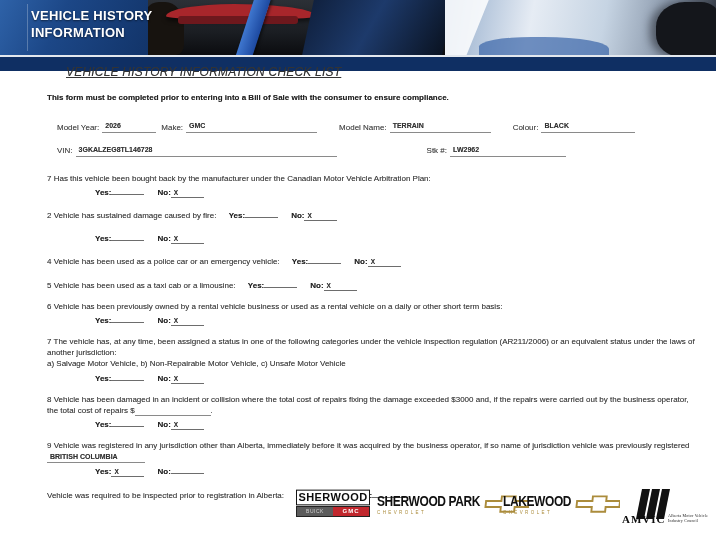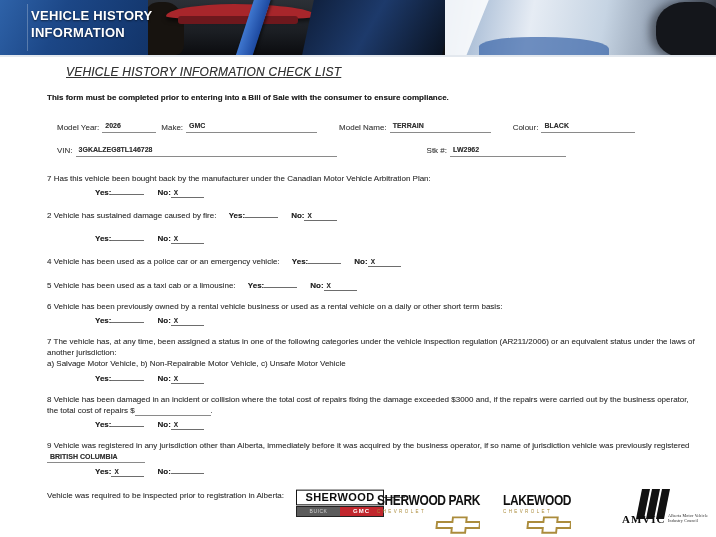--- a/index.html
+++ b/index.html
@@ -2,21 +2,21 @@
 <html><head>
 <meta charset="utf-8">
 <style>
   html,body { margin:0; padding:0; background:#ffffff; }
   .page {
     position:relative; width:716px; height:537px; background:#ffffff;
     font-family:"Liberation Sans", sans-serif; overflow:hidden;
   }
 
   
-  .banner { position:absolute; top:0; left:0; width:716px; height:55px; background:#0f2f63; overflow:hidden; }
+  .banner { position:absolute; top:0; left:0; width:716px; height:71px; background:#0f2f63; overflow:hidden; }
   .banner-left { position:absolute; left:0; top:0; width:148px; height:55px;
     background:linear-gradient(115deg,#2e62a8 0%,#1c4787 40%,#123469 100%); }
   .banner-left-line { position:absolute; left:27px; top:4px; width:1px; height:47px; background:rgba(255,255,255,.25); }
   .banner-title { position:absolute; left:31px; top:8px; color:#ffffff; font-weight:bold;
     font-size:13px; line-height:1.3; letter-spacing:.3px; text-shadow:0 1px 2px rgba(0,0,0,.55); white-space:nowrap; z-index:5; }
   .photo-mid { position:absolute; left:148px; top:0; width:297px; height:55px;
     background:linear-gradient(180deg,#2c3036 0%,#1a1d22 60%,#0b0c0f 100%); overflow:hidden; }
   .car-red { position:absolute; left:18px; top:4px; width:150px; height:15px; background:#a8262b;
     border-radius:50% 60% 30% 30% / 90% 90% 20% 20%; box-shadow:0 3px 4px rgba(0,0,0,.6); }
   .car-red-dark { position:absolute; left:30px; top:16px; width:120px; height:8px; background:#6e181d; border-radius:3px; }
@@ -53,27 +53,27 @@
   .q-ans { margin:1px 0 0 48px; white-space:nowrap; }
   .q-ans.inline { display:inline; margin:0 0 0 10px; }
   .yn { font-weight:bold; color:#242424; }
   .blank { display:inline-block; width:30px; border-bottom:1px solid #6d6d6d; font-size:6.5px; font-weight:bold;
     color:#333; padding:0 0 0 3px; margin-right:13px; height:9px; vertical-align:baseline; }
   .blank.last { margin-right:0; }
   .final { margin-top:3px; }
 
   
   .footer { position:absolute; left:0; top:487px; width:716px; height:46px; }
-  .logo1 { position:absolute; left:296px; top:3px; width:88px; }
+  .logo1 { position:absolute; left:296px; top:3px; width:74px; }
   .logo1-title { font-weight:bold; font-size:11px; letter-spacing:.4px; color:#0c0c0c; text-align:center;
     border:1.5px solid #141414; background:#fff; padding:0 1px 1px 1px; transform:scaleY(1.05); }
   .logo1-sub { display:flex; height:9px; margin-top:1px; border:1px solid #222; }
   .buick { flex:1; background:#5c5c5c; color:#d3d3d3; font-size:5px; line-height:9px; text-align:center; letter-spacing:.5px; }
   .gmc { flex:1; background:#c1272d; color:#ffffff; font-size:6px; font-weight:bold; line-height:9px; text-align:center; letter-spacing:1px; }
-  .dealer { position:absolute; display:flex; align-items:flex-end;flex-direction:column; }
+  .dealer { position:absolute; display:flex; align-items:center; }
   .dealer.sp { left:377px; top:6px; }
   .dealer.lw { left:503px; top:6px; }
   .dealer-text { display:flex; flex-direction:column; }
   .dealer-name { font-weight:bold; font-size:12px; letter-spacing:-.4px; color:#101010; transform:scaleY(1.15); white-space:nowrap; }
   .dealer-sub { font-size:4.5px; letter-spacing:2.4px; color:#ab8c3c; margin-top:2px; white-space:nowrap; }
   .bowtie { margin-left:3px; }
   .amvic { position:absolute; left:622px; top:0; width:92px; height:44px; }
   .amvic-stripes { position:absolute; left:14px; top:2px; }
   .amvic-name { position:absolute; left:0px; top:26px; font-family:"Liberation Serif", serif; font-weight:bold;
     font-size:11px; letter-spacing:1px; color:#0d0d0d; }

